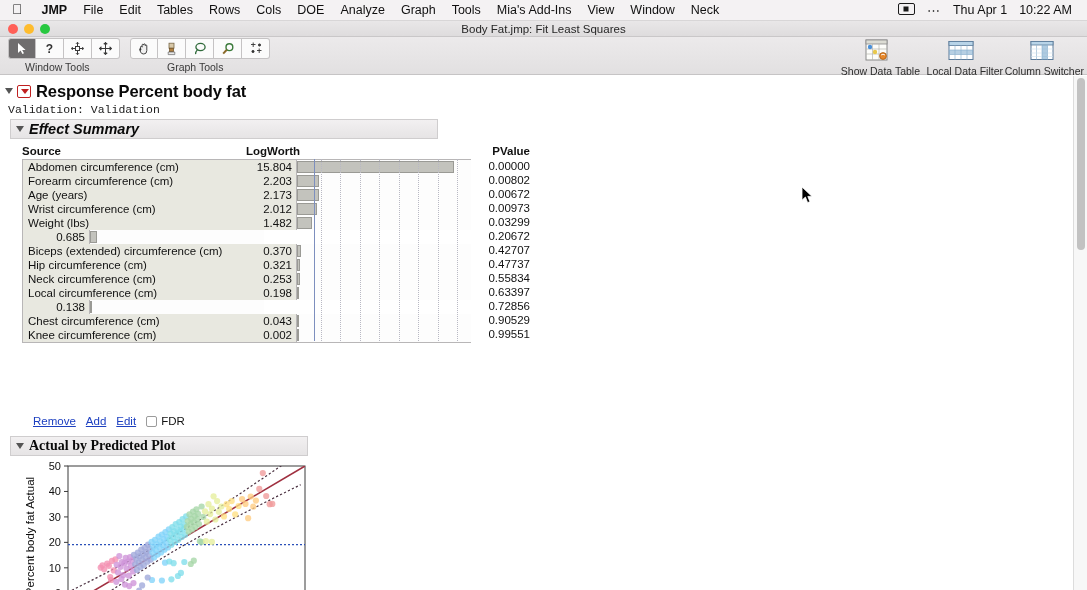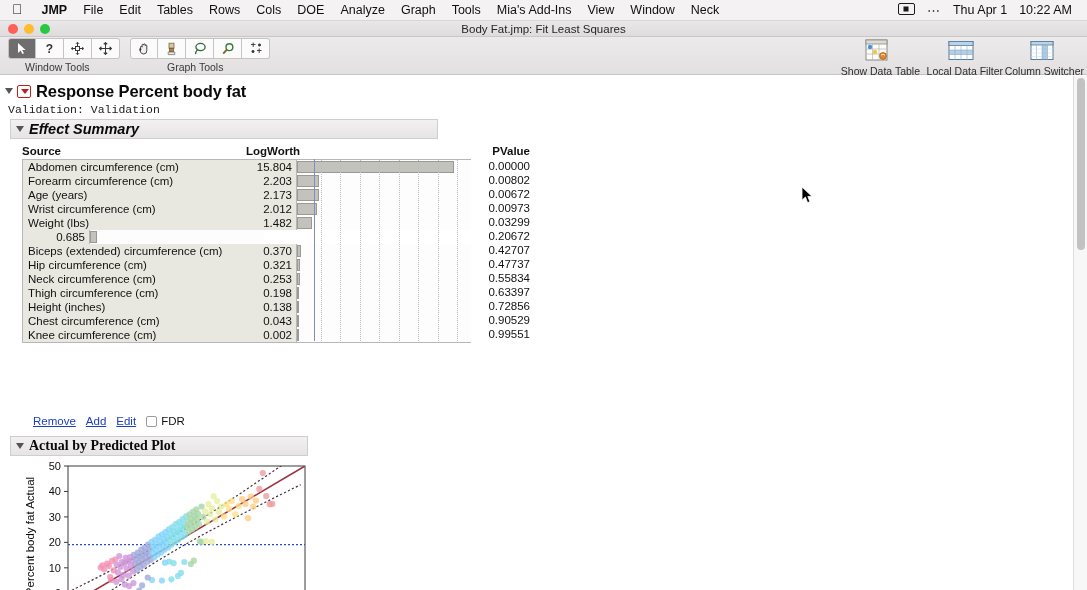--- a/index.html
+++ b/index.html
@@ -512,28 +512,27 @@
           </div>
         </div>
         <div class="es-row">
           <div class="c-source">Neck circumference (cm)</div>
           <div class="c-logworth">0.253</div>
           <div class="c-bar">
             <div class="bar-fill" style="width: 2.5px;"></div>
           </div>
         </div>
         <div class="es-row">
-          <div class="c-source">Thigh circumference (cm)</div>
+          <div class="c-source">Local circumference (cm)</div>
           <div class="c-logworth">0.198</div>
           <div class="c-bar">
             <div class="bar-fill" style="width: 2px;"></div>
           </div>
         </div>
         <div class="es-row">
-          <div class="c-source">Height (inches)</div>
           <div class="c-logworth">0.138</div>
           <div class="c-bar">
             <div class="bar-fill" style="width: 2px;"></div>
           </div>
         </div>
         <div class="es-row">
           <div class="c-source">Chest circumference (cm)</div>
           <div class="c-logworth">0.043</div>
           <div class="c-bar">
             <div class="bar-fill" style="width: 2px;"></div>

